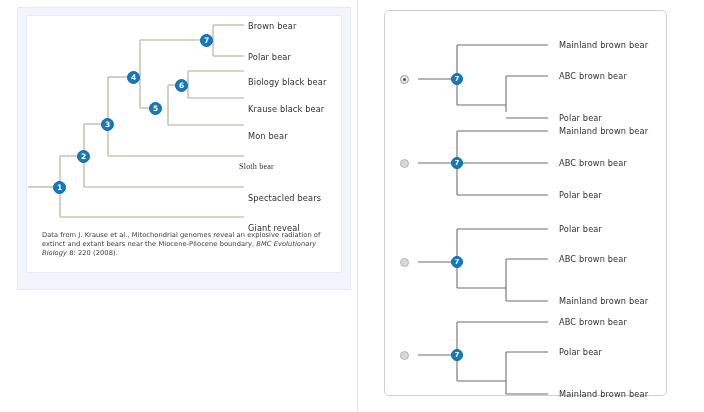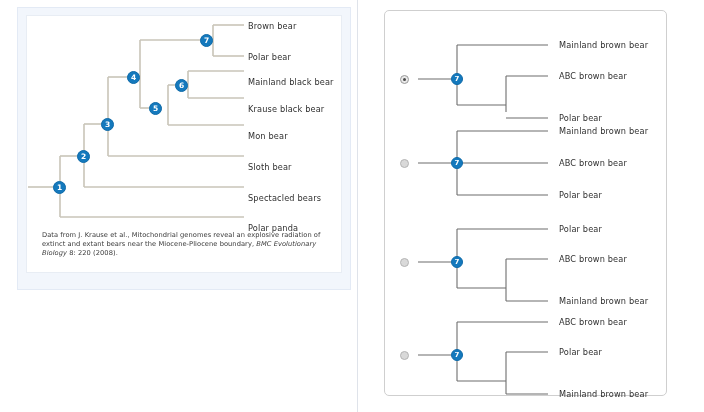--- a/index.html
+++ b/index.html
@@ -201,26 +201,26 @@
   <div class="node-bubble" style="left:53px;  top:181px;">1</div>
   <div class="node-bubble" style="left:77px;  top:150px;">2</div>
   <div class="node-bubble" style="left:101px; top:118px;">3</div>
   <div class="node-bubble" style="left:127px; top:71px;">4</div>
   <div class="node-bubble" style="left:149px; top:102px;">5</div>
   <div class="node-bubble" style="left:175px; top:79px;">6</div>
   <div class="node-bubble" style="left:200px; top:34px;">7</div>
 
   <div class="taxon-label" style="left:248px; top:21px;">Brown bear</div>
   <div class="taxon-label" style="left:248px; top:52px;">Polar bear</div>
-  <div class="taxon-label" style="left:248px; top:77px;">Mainland black bear</div>
+  <div class="taxon-label" style="left:248px; top:77px;">Biology black bear</div>
   <div class="taxon-label" style="left:248px; top:104px;">Krause black bear</div>
   <div class="taxon-label" style="left:248px; top:131px;">Mon bear</div>
-  <div class="taxon-label" style="left:248px; top:162px;">Sloth bear</div>
+  <div class="taxon-label" style="left:239px; top:162px;font-family:Liberation Serif, serif;">Sloth bear</div>
   <div class="taxon-label" style="left:248px; top:193px;">Spectacled bears</div>
-  <div class="taxon-label" style="left:248px; top:223px;">Polar panda</div>
+  <div class="taxon-label" style="left:248px; top:223px;">Giant reveal</div>
 
   <div id="caption">
     <span>Data from J. Krause et al., Mitochondrial genomes reveal an explosive</span>
     <span>radiation of extinct and extant bears near the Miocene-Pliocene boundary,</span>
     <span class="ital">BMC Evolutionary Biology</span><span> 8: 220 (2008).</span>
   </div>
 </div>
 
 <div id="right-panel">
   <div id="options-box">

